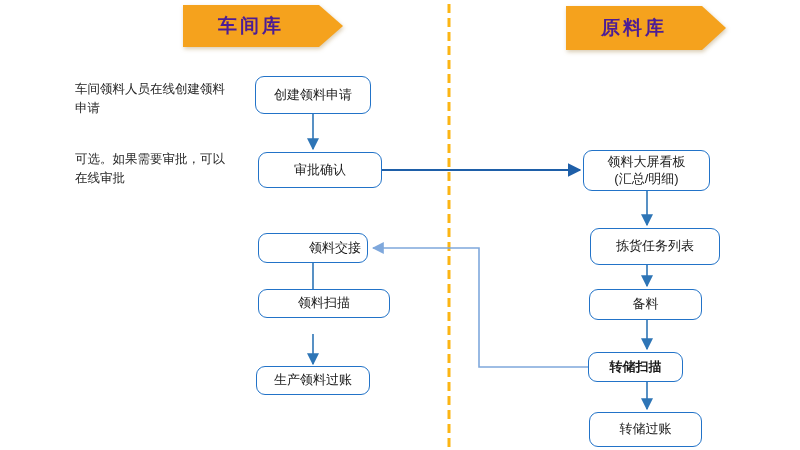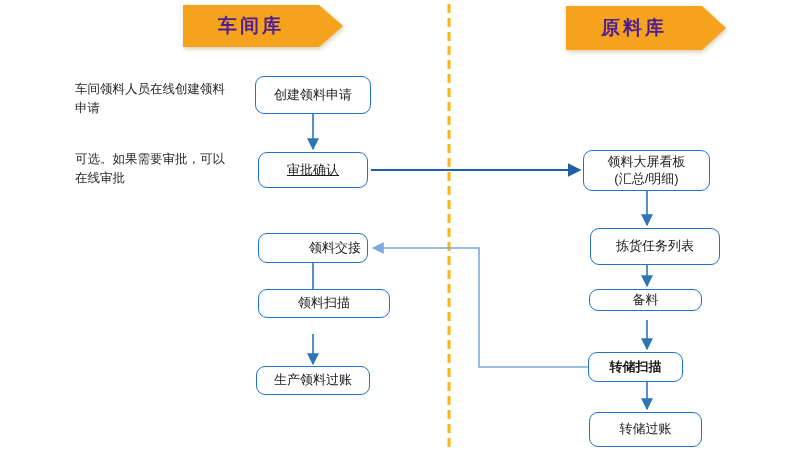--- a/index.html
+++ b/index.html
@@ -76,41 +76,41 @@
     <span>原料库</span>
   </div>
 </div>
 
 <div class="note" style="top:80px;">车间领料人员在线创建领料申请</div>
 <div class="note" style="top:150px;">可选。如果需要审批，可以在线审批</div>
 
 <div class="node" style="left:255px;top:76px;width:116px;height:38px;">
   <span>创建领料申请</span>
 </div>
-<div class="node" style="left:258px;top:152px;width:110px;height:36px;text-decoration:underline;">
+<div class="node" style="left:258px;top:152px;width:124px;height:36px;">
   <span>审批确认</span>
 </div>
 <div class="node" style="left:258px;top:233px;width:110px;height:30px;padding-left:44px;">
   <span>领料交接</span>
 </div>
 <div class="node" style="left:258px;top:289px;width:132px;height:29px;">
   <span>领料扫描</span>
 </div>
 <div class="node" style="left:256px;top:366px;width:114px;height:29px;">
   <span>生产领料过账</span>
 </div>
 
 <div class="node" style="left:583px;top:150px;width:127px;height:41px;">
   <span>领料大屏看板</span>
   <span>(汇总/明细)</span>
 </div>
 <div class="node" style="left:590px;top:228px;width:130px;height:37px;">
   <span>拣货任务列表</span>
 </div>
-<div class="node" style="left:589px;top:289px;width:113px;height:22px;">
+<div class="node" style="left:589px;top:289px;width:113px;height:31px;">
   <span>备料</span>
 </div>
 <div class="node" style="left:588px;top:352px;width:95px;height:30px;font-weight:bold;">
   <span>转储扫描</span>
 </div>
 <div class="node" style="left:589px;top:412px;width:113px;height:35px;">
   <span>转储过账</span>
 </div>
 
 </body></html>

